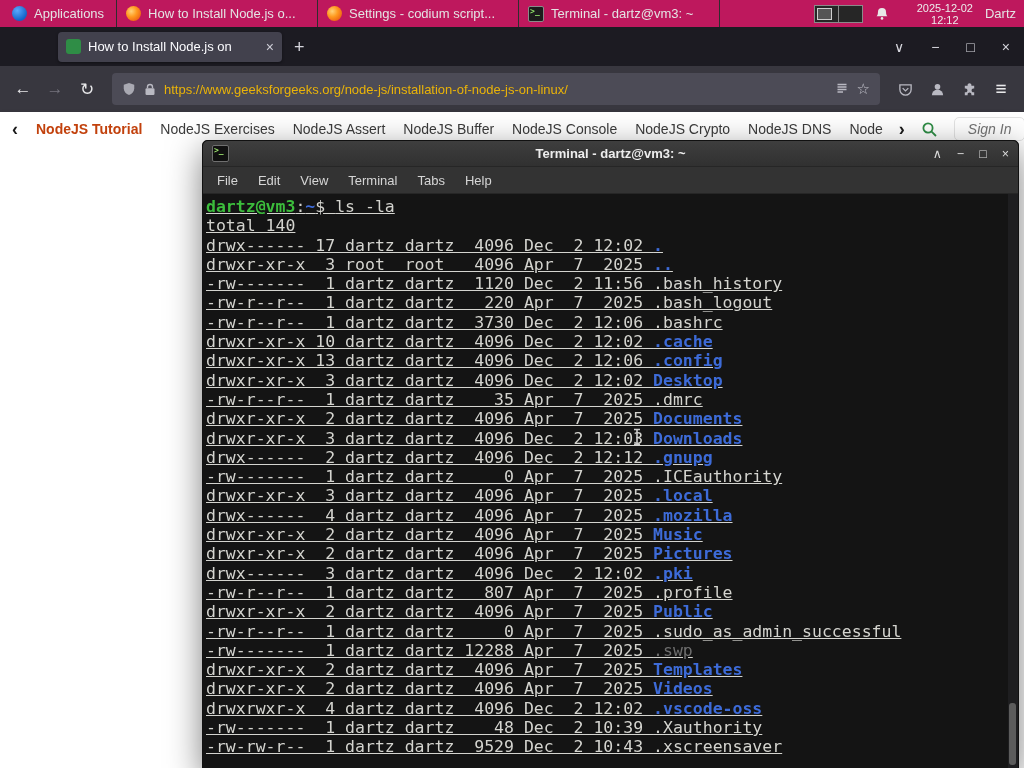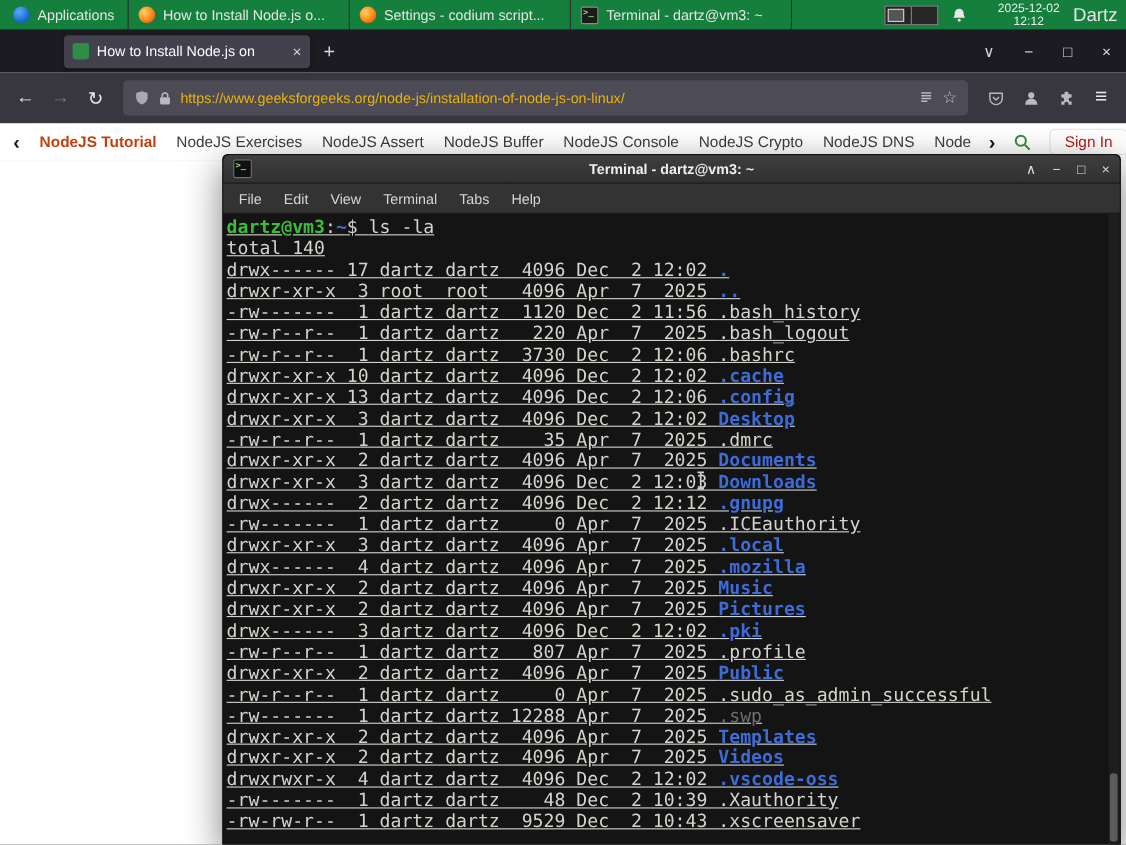--- a/index.html
+++ b/index.html
@@ -1,38 +1,38 @@
 <!DOCTYPE html>
 <html style="--gfg-green: #2f8d46; --term-bg: #141414; --term-fg: #d4d4cf; --dir-blue: #3d6bd8; --prompt-green: #3cbd3c; --firefox-orange: #ff8a1e;"><head>
 <meta charset="utf-8">
 <style>
   html,body{margin:0;padding:0;background:#000;}
   #screen{position:relative;width:1024px;height:768px;overflow:hidden;background:#fff;
           font-family:"Liberation Sans",sans-serif;-webkit-font-smoothing:antialiased;}
 
   
-  #systembar{position:absolute;top:0;left:0;right:0;height:27px;background:#15803d;
+  #systembar{position:absolute;top:0;left:0;right:0;height:27px;background:#be185d;
              border-bottom:1px solid #000;display:flex;align-items:stretch;color:#e4e4e4;font-size:13px;}
   .sb-app{display:flex;align-items:center;gap:7px;padding:0 12px;border-right:1px solid #2e2e2e;cursor:default;}
   .sb-appicon{width:15px;height:15px;border-radius:50%;background:radial-gradient(circle at 35% 30%,#5aa9ff,#1464c8 70%);}
   .sb-tasks{display:flex;align-items:stretch;}
   .sb-task{display:flex;align-items:center;gap:7px;width:182px;padding:0 9px;border-right:1px solid #2e2e2e;
            overflow:hidden;white-space:nowrap;text-align:right;}
   .sb-task .tlabel{overflow:hidden;text-overflow:clip;}
   .icon-ff{flex:none;width:15px;height:15px;border-radius:50%;
            background:radial-gradient(circle at 35% 35%,#ffd27a,#ff9a1f 40%,#f06b16 72%,#d8490f);}
   .icon-term{flex:none;width:14px;height:14px;background:#1b1b1b;border:1px solid #8a8a8a;border-radius:2px;position:relative;}
   .icon-term::after{content:">_";position:absolute;left:1px;top:0px;font:bold 8px "DejaVu Sans Mono",monospace;color:#8fe06a;}
   .sb-right{margin-left:auto;display:flex;align-items:center;gap:12px;padding-right:5px;}
   .pager{display:flex;}
   .pager-cell{width:23px;height:16px;border:1px solid #8a8a8a;background:#262626;position:relative;}
   .pager-cell + .pager-cell{border-left:none;}
   .pager-win{position:absolute;left:2px;top:2px;width:13px;height:10px;background:#555;border:1px solid #cfcfcf;}
   .clock{text-align:center;font-size:11px;line-height:12px;color:#ececec;margin-left:16px;}
-  .sb-user{font-size:17px;padding-right:3px;}
+  .sb-user{font-size:13px;padding-right:3px;}
 
   
   #tabbar{position:absolute;top:27px;left:0;right:0;height:39px;background:#1c1b22;display:flex;align-items:center;}
   .tab{margin-left:58px;width:208px;height:30px;background:#42414d;border-radius:4px;display:flex;align-items:center;
        gap:7px;padding:0 8px;color:#fbfbfe;font-size:13px;box-shadow:0 1px 3px rgba(0,0,0,.4);}
   .tab-fav{flex:none;width:15px;height:15px;border-radius:3px;background:#2f8d46;}
   .tab-title{flex:1;overflow:hidden;white-space:nowrap;}
   .tab-close{color:#cfcfd8;font-size:14px;padding-left:2px;}
   .newtab{color:#d6d6dd;font-size:18px;margin-left:12px;line-height:1;}
   .tabbar-right{margin-left:auto;display:flex;align-items:center;gap:27px;padding-right:14px;color:#d6d6dd;font-size:14px;}
@@ -47,21 +47,21 @@
   .url-text{flex:1;overflow:hidden;white-space:nowrap;color:#eab308;}
   .url-icon{display:flex;align-items:center;}
   .star{color:#c2c2cb;font-size:15px;}
 
   #sitenav{position:absolute;top:112px;left:0;right:0;height:34px;background:#fff;border-bottom:1px solid #e9e9e9;
            box-shadow:0 1px 4px rgba(0,0,0,.10);display:flex;align-items:center;gap:18px;padding:0 12px;
            font-size:14px;color:#3c3c3c;white-space:nowrap;}
   .nav-chev{font-size:18px;font-weight:bold;color:#1b1b1b;line-height:1;}
   .nav-item.first{font-weight:bold;color:#c2410c;}
   .nav-right{margin-left:auto;display:flex;align-items:center;gap:16px;}
-  .signin{padding:3px 13px;border:1px solid #e3e3e3;border-radius:5px;color:#b91c1c;background:#fff;}
+  .signin{padding:3px 13px;border:1px solid #e3e3e3;border-radius:5px;color:#737373;background:#fff;font-style:italic;}
 
   #page{position:absolute;top:146px;left:0;right:0;bottom:0;background:#ffffff;}
 
   
   #terminal{position:absolute;left:202px;top:140px;width:815px;height:628px;display:flex;flex-direction:column;
             border:1px solid #111;border-radius:5px 5px 0 0;box-shadow:0 10px 34px rgba(0,0,0,.5);
             background:var(--term-bg,#141414);}
   .t-titlebar{position:relative;height:25px;flex:none;background:linear-gradient(#3e3e3e,#313131);
               border-bottom:1px solid #262626;border-radius:5px 5px 0 0;display:flex;align-items:center;padding:0 9px;}
   .t-appicon{width:15px;height:15px;background:#101010;border:1px solid #6f6f6f;border-radius:2px;position:relative;z-index:1;}

